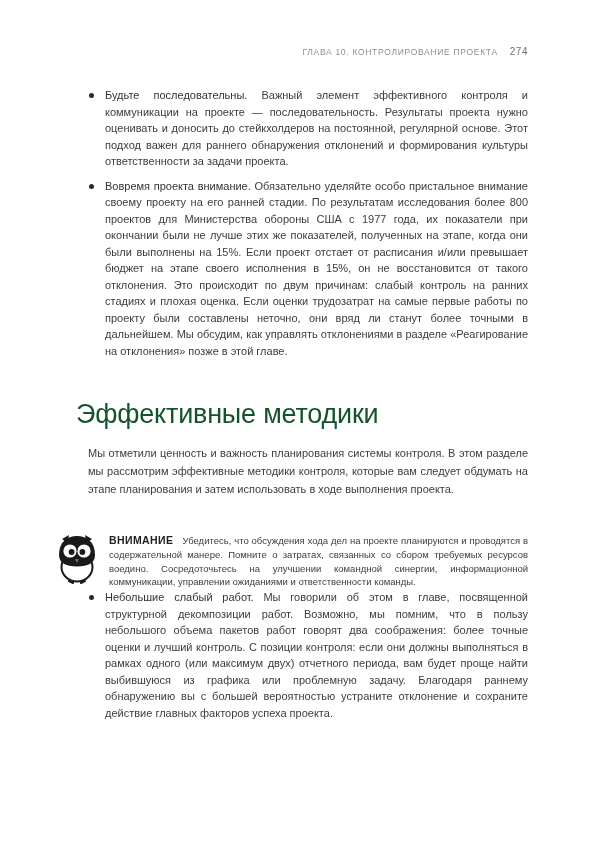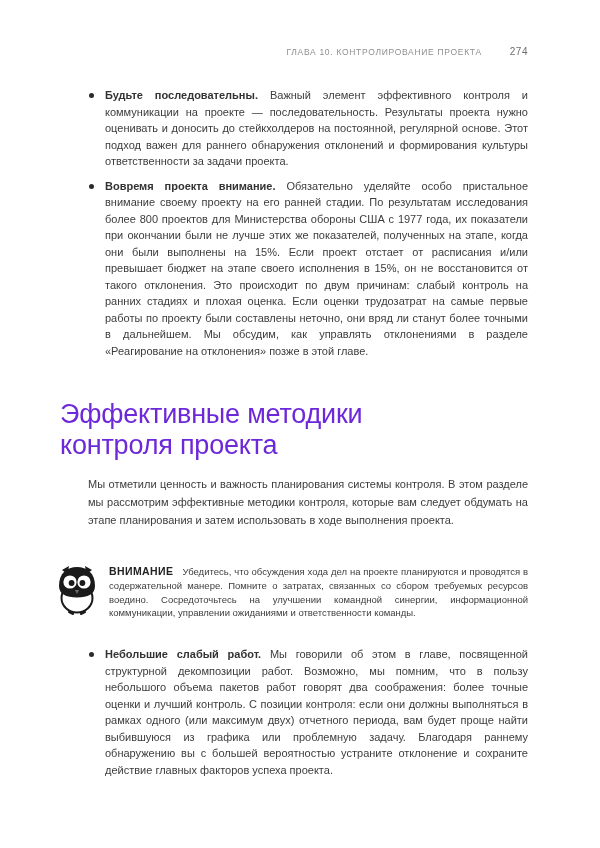--- a/index.html
+++ b/index.html
@@ -13,21 +13,21 @@
     font-family: "Liberation Sans", "DejaVu Sans", sans-serif;
     color: #3c3c3c;
     padding: 46px 72px 0 60px;
     overflow: hidden;
   }
   
   .running-head {
     display: flex;
     justify-content: flex-end;
     align-items: baseline;
-    gap: 28px;
+    gap: 12px;
     font-size: 8.5px;
     letter-spacing: 0.7px;
     color: #8f8f8f;
     margin-bottom: 30px;
   }
   .running-head .pagenum {
     color: #6e6e6e;
     font-size: 10px;
     letter-spacing: 0.5px;
   }
@@ -46,46 +46,45 @@
   ul.bullets li::before {
     content: "";
     position: absolute;
     left: 1px;
     top: 6px;
     width: 5px;
     height: 5px;
     border-radius: 50%;
     background: #2b2b2b;
   }
-  .lead { font-weight: bold; color: #333333; }
+  .lead { font-weight: normal; color: #333333; }
   
   h1.section-heading {
-    margin: 40px 0 14px 0;
+    margin: 40px 0 14px 16px;
     font-size: 27px;
     line-height: 31px;
     font-weight: normal;
-    color: #6d28d9;
+    color: #14532d;
     letter-spacing: -0.2px;
   }
   h1.section-heading span { display: block; }
   
   p.intro {
     margin-left: 28px;
     font-size: 11px;
     line-height: 18px;
     text-align: justify;
     margin-bottom: 34px;
   }
   
   .attention {
     display: flex;
     align-items: flex-start;
     gap: 9px;
     margin-left: -6px;
-    margin-bottom: 26px;
   }
   .attention .owl { flex: 0 0 auto; width: 46px; height: 52px; }
   .attention-text {
     font-size: 9.5px;
     line-height: 13.8px;
     text-align: justify;
     color: #3c3c3c;
     padding-top: 2px;
   }
   .attention-label {
@@ -112,21 +111,20 @@
       <span>Важный элемент эффективного контроля и коммуникации на проекте — последовательность. Результаты проекта нужно оценивать и доносить до стейкхолдеров на постоянной, регулярной основе. Этот подход важен для раннего обнаружения отклонений и формирования культуры ответственности за задачи проекта.</span>
     </li>
     <li>
       <span class="lead">Вовремя проекта внимание.</span>
       <span>Обязательно уделяйте особо пристальное внимание своему проекту на его ранней стадии. По результатам исследования более 800 проектов для Министерства обороны США с 1977 года, их показатели при окончании были не лучше этих же показателей, полученных на этапе, когда они были выполнены на 15%. Если проект отстает от расписания и/или превышает бюджет на этапе своего исполнения в 15%, он не восстановится от такого отклонения. Это происходит по двум причинам: слабый контроль на ранних стадиях и плохая оценка. Если оценки трудозатрат на самые первые работы по проекту были составлены неточно, они вряд ли станут более точными в дальнейшем. Мы обсудим, как управлять отклонениями в разделе «Реагирование на отклонения» позже в этой главе.</span>
     </li>
   </ul>
 
   <h1 class="section-heading">
     <span>Эффективные методики</span>
-    <span>контроля проекта</span>
   </h1>
 
   <p class="intro">Мы отметили ценность и важность планирования системы контроля. В этом разделе мы рассмотрим эффективные методики контроля, которые вам следует обдумать на этапе планирования и затем использовать в ходе выполнения проекта.</p>
 
   <div class="attention">
     <span class="owl">
       <svg width="46" height="52" viewBox="0 0 46 52" aria-hidden="true">
         <ellipse cx="23" cy="35" rx="15.5" ry="14.5" fill="#ffffff" stroke="#1a1a1a" stroke-width="2"></ellipse>
         <path d="M8 7 L15 3 L13.5 11 Z" fill="#1a1a1a"></path>
         <path d="M38 7 L31 3 L32.5 11 Z" fill="#1a1a1a"></path>

